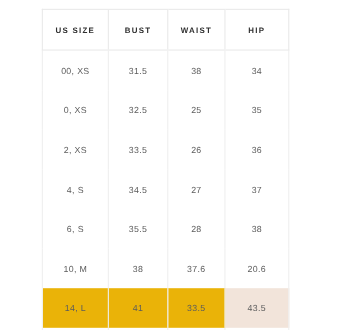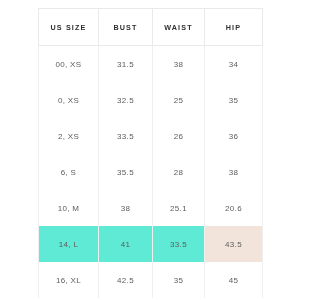--- a/index.html
+++ b/index.html
@@ -74,21 +74,21 @@
     border-left: 1px solid #efefef;
     background: transparent;
     white-space: nowrap;
   }
   tbody td:last-child {
     border-right: 1px solid #efefef;
   }
 
   
   tbody tr.row-highlight td {
-    background: #5eead4;
+    background: #eab308;
   }
   tbody tr.row-highlight td.cell-selected {
     background: #f2e4da;
   }
 
   
   col.c-size  { width: 60px; }
   col.c-bust  { width: 54px; }
   col.c-waist { width: 52px; }
   col.c-hip   { width: 58px; }
@@ -126,29 +126,35 @@
           <td>25</td>
           <td>35</td>
         </tr>
         <tr>
           <td>2, XS</td>
           <td>33.5</td>
           <td>26</td>
           <td>36</td>
         </tr>
         <tr>
+          <td>4, S</td>
+          <td>34.5</td>
+          <td>27</td>
+          <td>37</td>
+        </tr>
+        <tr>
           <td>6, S</td>
           <td>35.5</td>
           <td>28</td>
           <td>38</td>
         </tr>
         <tr>
           <td>10, M</td>
           <td>38</td>
-          <td>25.1</td>
+          <td>37.6</td>
           <td>20.6</td>
         </tr>
         <tr class="row-highlight">
           <td>14, L</td>
           <td>41</td>
           <td>33.5</td>
           <td class="cell-selected">43.5</td>
         </tr>
         <tr>
           <td>16, XL</td>

